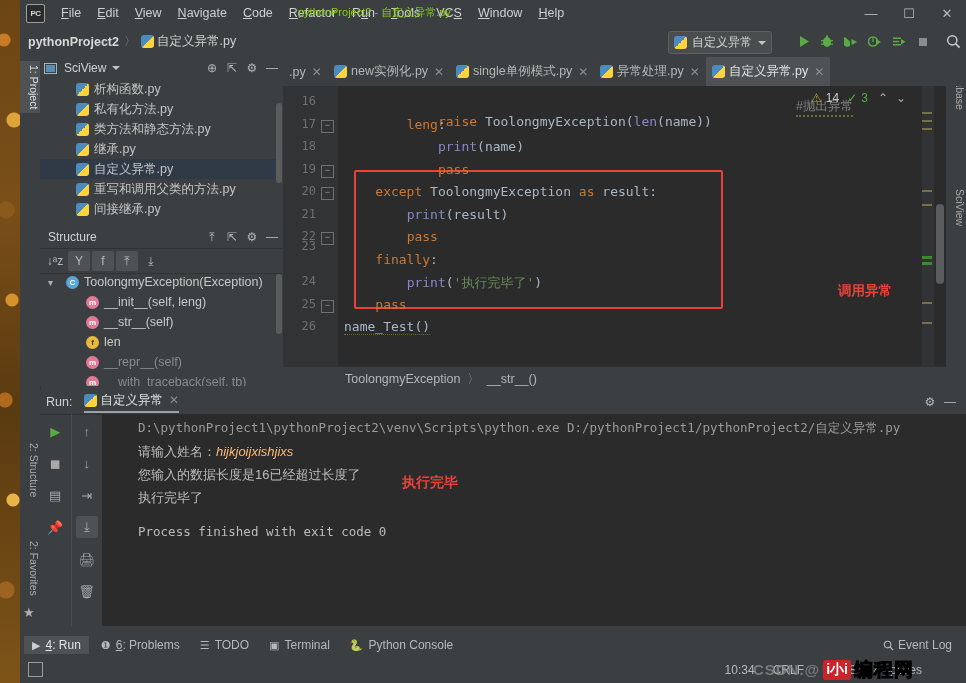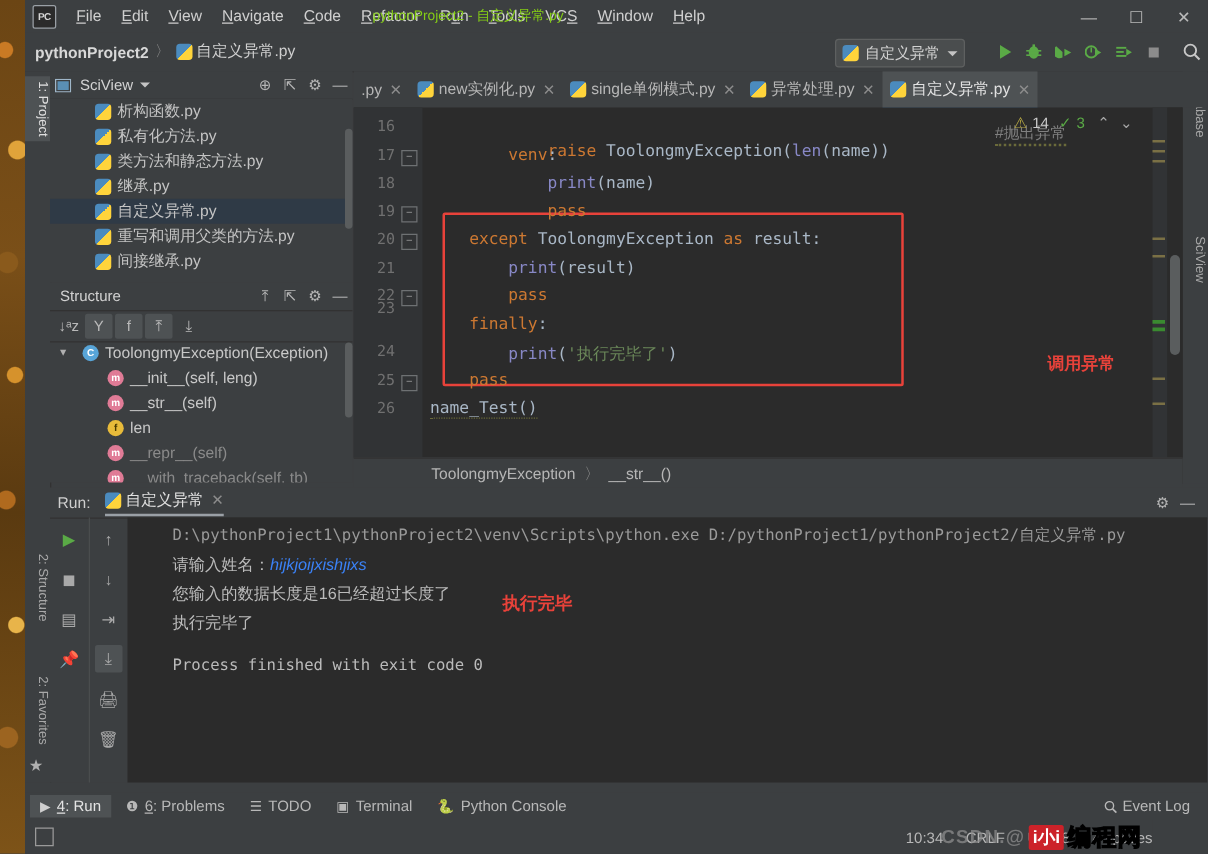--- a/index.html
+++ b/index.html
@@ -151,21 +151,21 @@
   .runpanel{position:absolute;left:40px;top:390px;width:926px;height:236px;background:#3c3f41;}
   .runhdr{height:24px;display:flex;align-items:center;border-bottom:1px solid #323232;position:relative;}
   .runhdr .rlabel{color:#cfcfcf;font-size:12.5px;margin-left:6px;}
   .runtab{margin-left:12px;display:flex;align-items:center;color:#e0e0e0;font-size:12.5px;border-bottom:2px solid #9aa0a6;padding-bottom:2px;}
   .runtools{position:absolute;left:0;top:24px;width:62px;height:212px;display:flex;}
   .rtcol{width:31px;display:flex;flex-direction:column;align-items:center;padding-top:6px;gap:10px;}
   .rticon{width:22px;height:22px;display:flex;align-items:center;justify-content:center;color:#a9a9a9;font-size:13px;border-radius:2px;}
   .rticon.on{background:#4e5254;}
   .console{position:absolute;left:62px;top:24px;right:0;bottom:0;background:#2b2b2b;overflow:hidden;}
   .coline{position:absolute;left:36px;white-space:pre;font-family:"DejaVu Sans Mono",monospace;font-size:12.5px;color:#bbbbbb;}
-  .co-green{color:#3b82f6;font-style:italic;}
+  .co-green{color:#fdba74;font-style:italic;}
   .co-red{color:#e8423a;font-weight:bold;font-family:"Liberation Sans",sans-serif;}
 
   
   .botstripe{position:absolute;left:20px;top:634px;width:946px;height:22px;background:#3c3f41;display:flex;align-items:center;}
   .bb{display:flex;align-items:center;color:#b8b8b8;font-size:12px;padding:2px 8px;margin-left:4px;white-space:nowrap;}
   .bb.sel{background:#4e5254;color:#e4e4e4;}
   .bb .u{text-decoration:underline;}
   .eventlog{position:absolute;right:14px;display:flex;align-items:center;color:#b8b8b8;font-size:12px;}
 
   
@@ -439,21 +439,21 @@
         <div class="fold" style="top: 213.5px;">−</div>
       </div>
     <div class="codearea" id="codearea">
 
       <span class="cmt squiggle" style="position:absolute;left:458px;top:12px;font-family:'Liberation Sans',sans-serif;font-size:12.5px;">#抛出异常</span>
 
       <div class="redbox" style="left:16px;top:84px;width:365px;height:135px;"></div>
 
       <span class="annot" style="left:500px;top:196px;">调用异常</span>
     <div class="cline" style="top: 8px; margin-top: 20px;"><span>            </span><span class="kw">raise</span><span class="cls"> ToolongmyException(</span><span class="bi">len</span><span class="cls">(name))</span></div>
-        <div class="cline" style="top: 30.5px;"><span>        </span><span class="kw">venv</span><span class="cls">:</span></div>
+        <div class="cline" style="top: 30.5px;"><span>        </span><span class="kw">leng</span><span class="cls">:</span></div>
         <div class="cline" style="top: 53px;"><span>            </span><span class="bi">print</span><span class="cls">(name)</span></div>
         <div class="cline" style="top: 75.5px;"><span>            </span><span class="kw">pass</span></div>
         <div class="cline" style="top: 98px;"><span>    </span><span class="kw">except</span><span class="cls"> ToolongmyException </span><span class="kw">as</span><span class="cls"> result:</span></div>
         <div class="cline" style="top: 120.5px;"><span>        </span><span class="bi">print</span><span class="cls">(result)</span></div>
         <div class="cline" style="top: 143px;"><span>        </span><span class="kw">pass</span></div>
         <div class="cline" style="top: 165.5px;"><span>    </span><span class="kw">finally</span><span class="cls">:</span></div>
         <div class="cline" style="top: 188px;"><span>        </span><span class="bi">print</span><span class="cls">(</span><span class="str">'执行完毕了'</span><span class="cls">)</span></div>
         <div class="cline" style="top: 210.5px;"><span>    </span><span class="kw">pass</span></div>
         <div class="cline" style="top: 233px; border-bottom: 1px dotted rgb(106, 106, 58); display: inline-block;"><span class="cls">name_Test()</span></div>
       </div>

